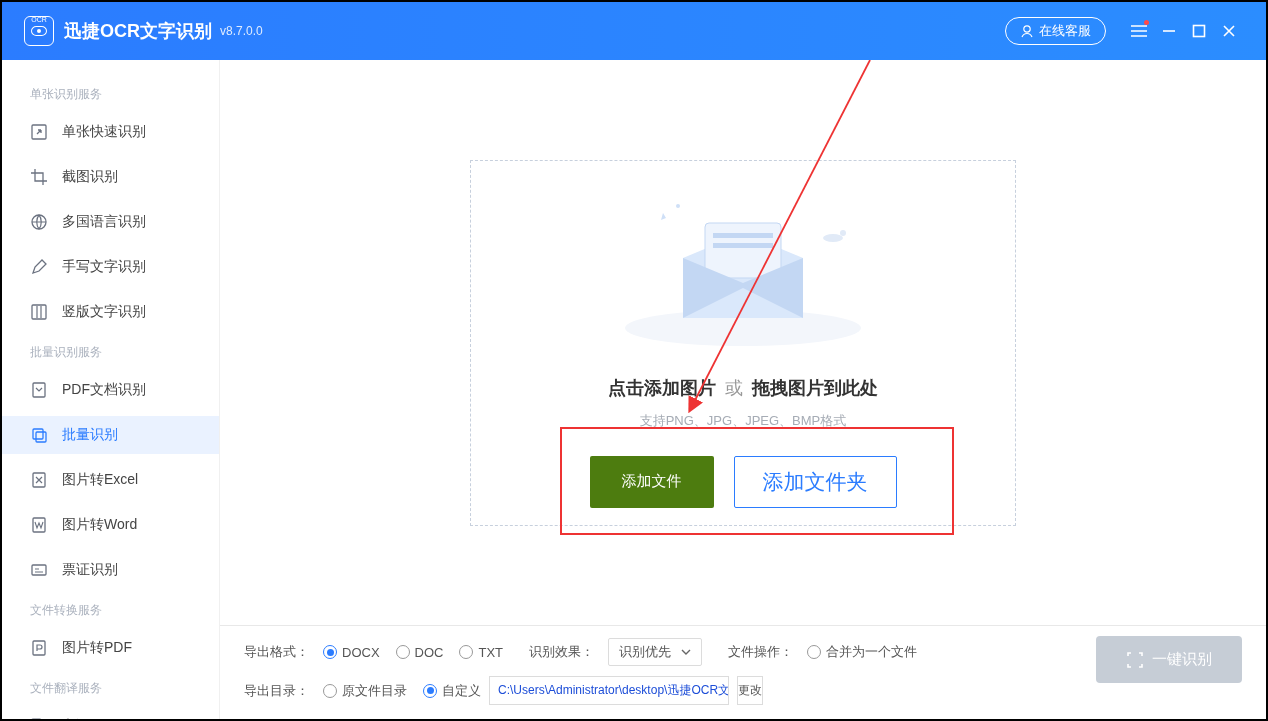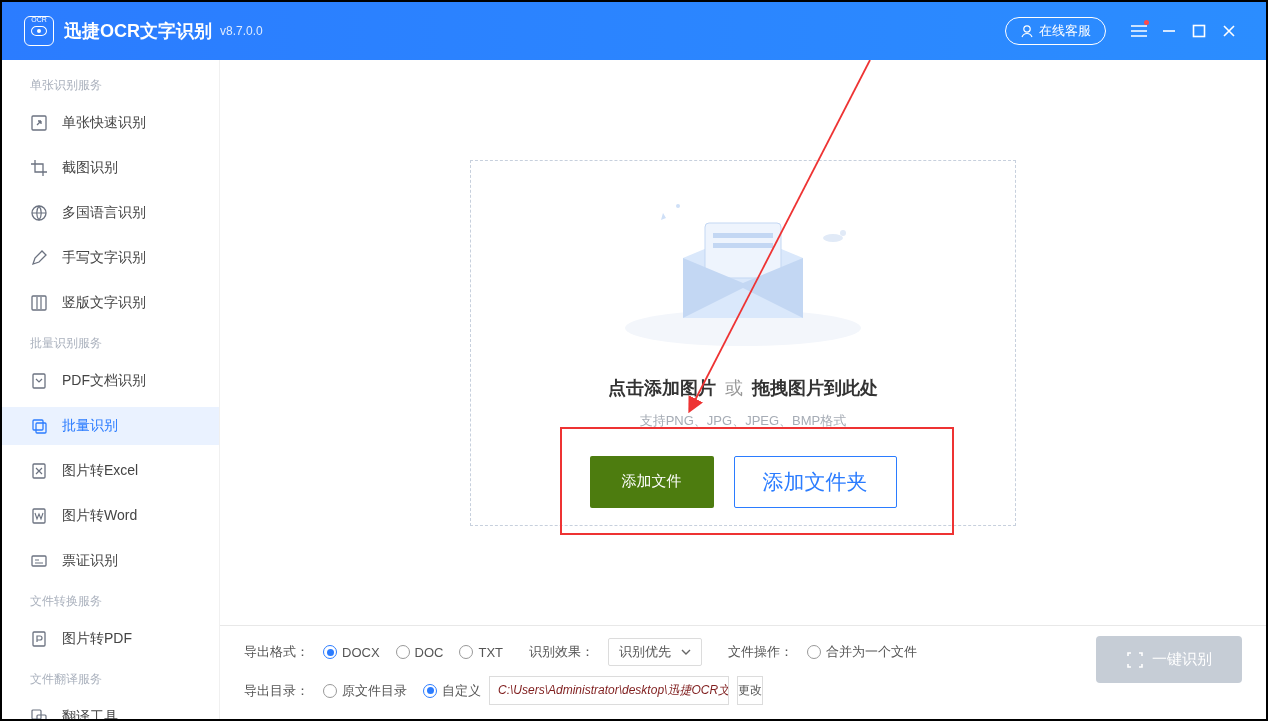--- a/index.html
+++ b/index.html
@@ -11,21 +11,21 @@
 .logo .ocr { position: absolute; top: -1px; left: 0; right: 0; font-size: 7px; text-align: center; }
 .app-title { font-size: 18px; font-weight: 600; margin-right: 8px; }
 .app-version { font-size: 12px; opacity: 0.85; }
 .titlebar-spacer { flex: 1; }
 .cs-btn { border: 1px solid #fff; border-radius: 16px; padding: 4px 14px; display: flex; align-items: center; font-size: 13px; cursor: pointer; margin-right: 18px; }
 .cs-btn svg { margin-right: 5px; }
 .win-btn { width: 30px; height: 30px; display: flex; align-items: center; justify-content: center; cursor: pointer; position: relative; }
 .win-btn svg { display: block; }
 .red-dot { position: absolute; top: 4px; right: 5px; width: 5px; height: 5px; background: #ff4a4a; border-radius: 50%; }
 .body { display: flex; height: calc(100% - 58px); }
-.sidebar { width: 218px; height: 100%; background: #fff; border-right: 1px solid #f0f0f0; overflow-y: auto; padding-top: 11px; }
+.sidebar { width: 218px; height: 100%; background: #fff; border-right: 1px solid #f0f0f0; overflow-y: auto; padding-top: 20px; }
 .section-title { font-size: 12px; color: #aab1bd; padding: 6px 28px 10px; }
 .nav-item { display: flex; align-items: flex-start; padding: 10px 28px; font-size: 14px; color: #444; cursor: pointer; margin-bottom: 7px; }
 .nav-item.active { background: #eaf2ff; color: #2b7cff; border-right: 0; }
 .nav-item svg { margin-right: 14px; flex-shrink: 0; }
 .main { flex: 1; display: flex; flex-direction: column; position: relative; }
 .drop-area-wrap { flex: 1; display: flex; align-items: center; justify-content: center; }
 .drop-area { width: 546px; height: 366px; border: 1.5px dashed #c7d0dd; display: flex; flex-direction: column; align-items: center; justify-content: center; position: relative; }
 .drop-area .svg-illustration { margin-bottom: 28px; }
 .drop-text { font-size: 18px; color: #333; margin-bottom: 12px; }
 .drop-text .bold { font-weight: 600; }
@@ -38,21 +38,21 @@
 .arrow-line { position: absolute; pointer-events: none; }
 .footer { border-top: 1px solid #e8e8e8; padding: 12px 24px 14px; font-size: 13px; color: #555; }
 .footer-row { display: flex; align-items: center; margin-bottom: 10px; gap: 8px; }
 .footer-label { margin-right: 6px; }
 .radio-group { display: flex; gap: 16px; align-items: center; }
 .radio-opt { display: flex; align-items: center; gap: 5px; cursor: pointer; }
 .radio { width: 14px; height: 14px; border: 1.2px solid #999; border-radius: 50%; display: inline-flex; align-items: center; justify-content: center; }
 .radio.checked { border-color: #2b7cff; }
 .radio.checked::after { content: ""; width: 7px; height: 7px; background: #2b7cff; border-radius: 50%; }
 .select { border: 1px solid #dcdcdc; padding: 4px 10px; border-radius: 2px; display: flex; align-items: center; gap: 10px; cursor: pointer; }
-.path-input { border: 1px solid #dcdcdc; padding: 5px 8px; font-size: 12px; width: 240px; color: #7f1d1d; white-space: nowrap; overflow: hidden; font-style: italic; }
+.path-input { border: 1px solid #dcdcdc; padding: 5px 8px; font-size: 12px; width: 240px; color: #1d4ed8; white-space: nowrap; overflow: hidden; }
 .change-btn { border: 1px solid #dcdcdc; padding: 5px 0; font-size: 12px; cursor: pointer; }
 .recognize-btn { position: absolute; right: 24px; bottom: 36px; background: #c6cdd6; color: #fff; border: none; padding: 14px 30px; font-size: 15px; border-radius: 4px; display: flex; align-items: center; gap: 8px; cursor: pointer; }
 </style>
 </head>
 <body>
 
 <div class="titlebar">
   <div class="logo">
     <span class="ocr">OCR</span>
     <span class="eye"></span>

